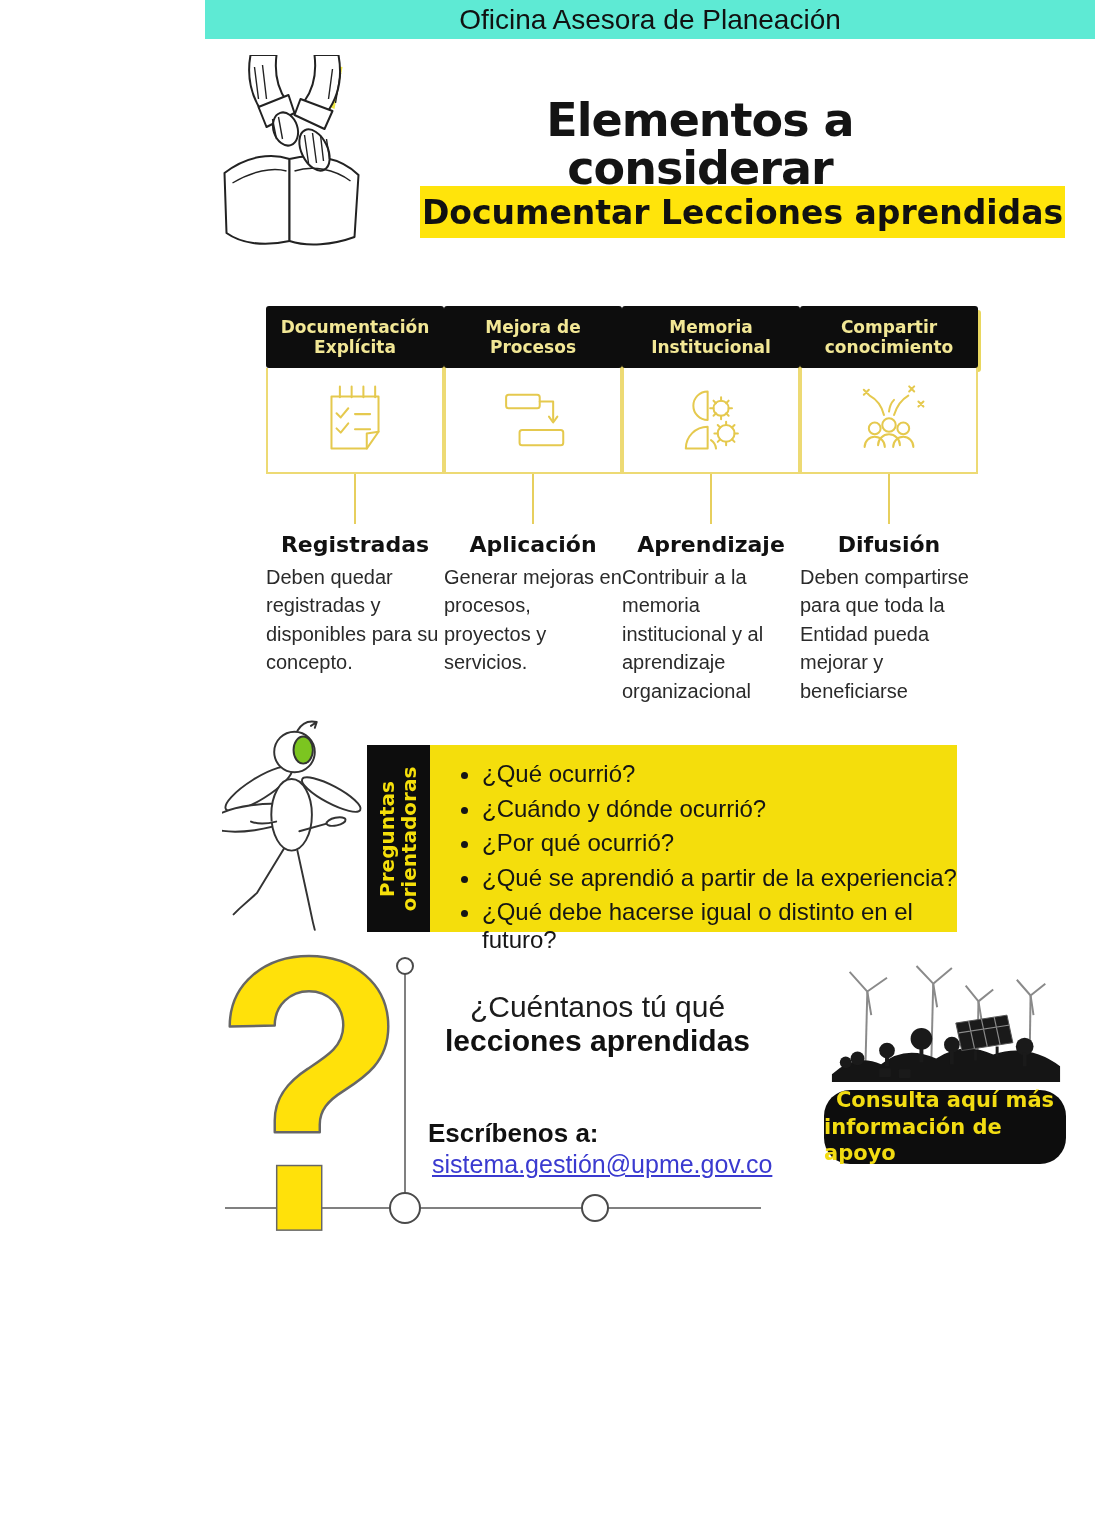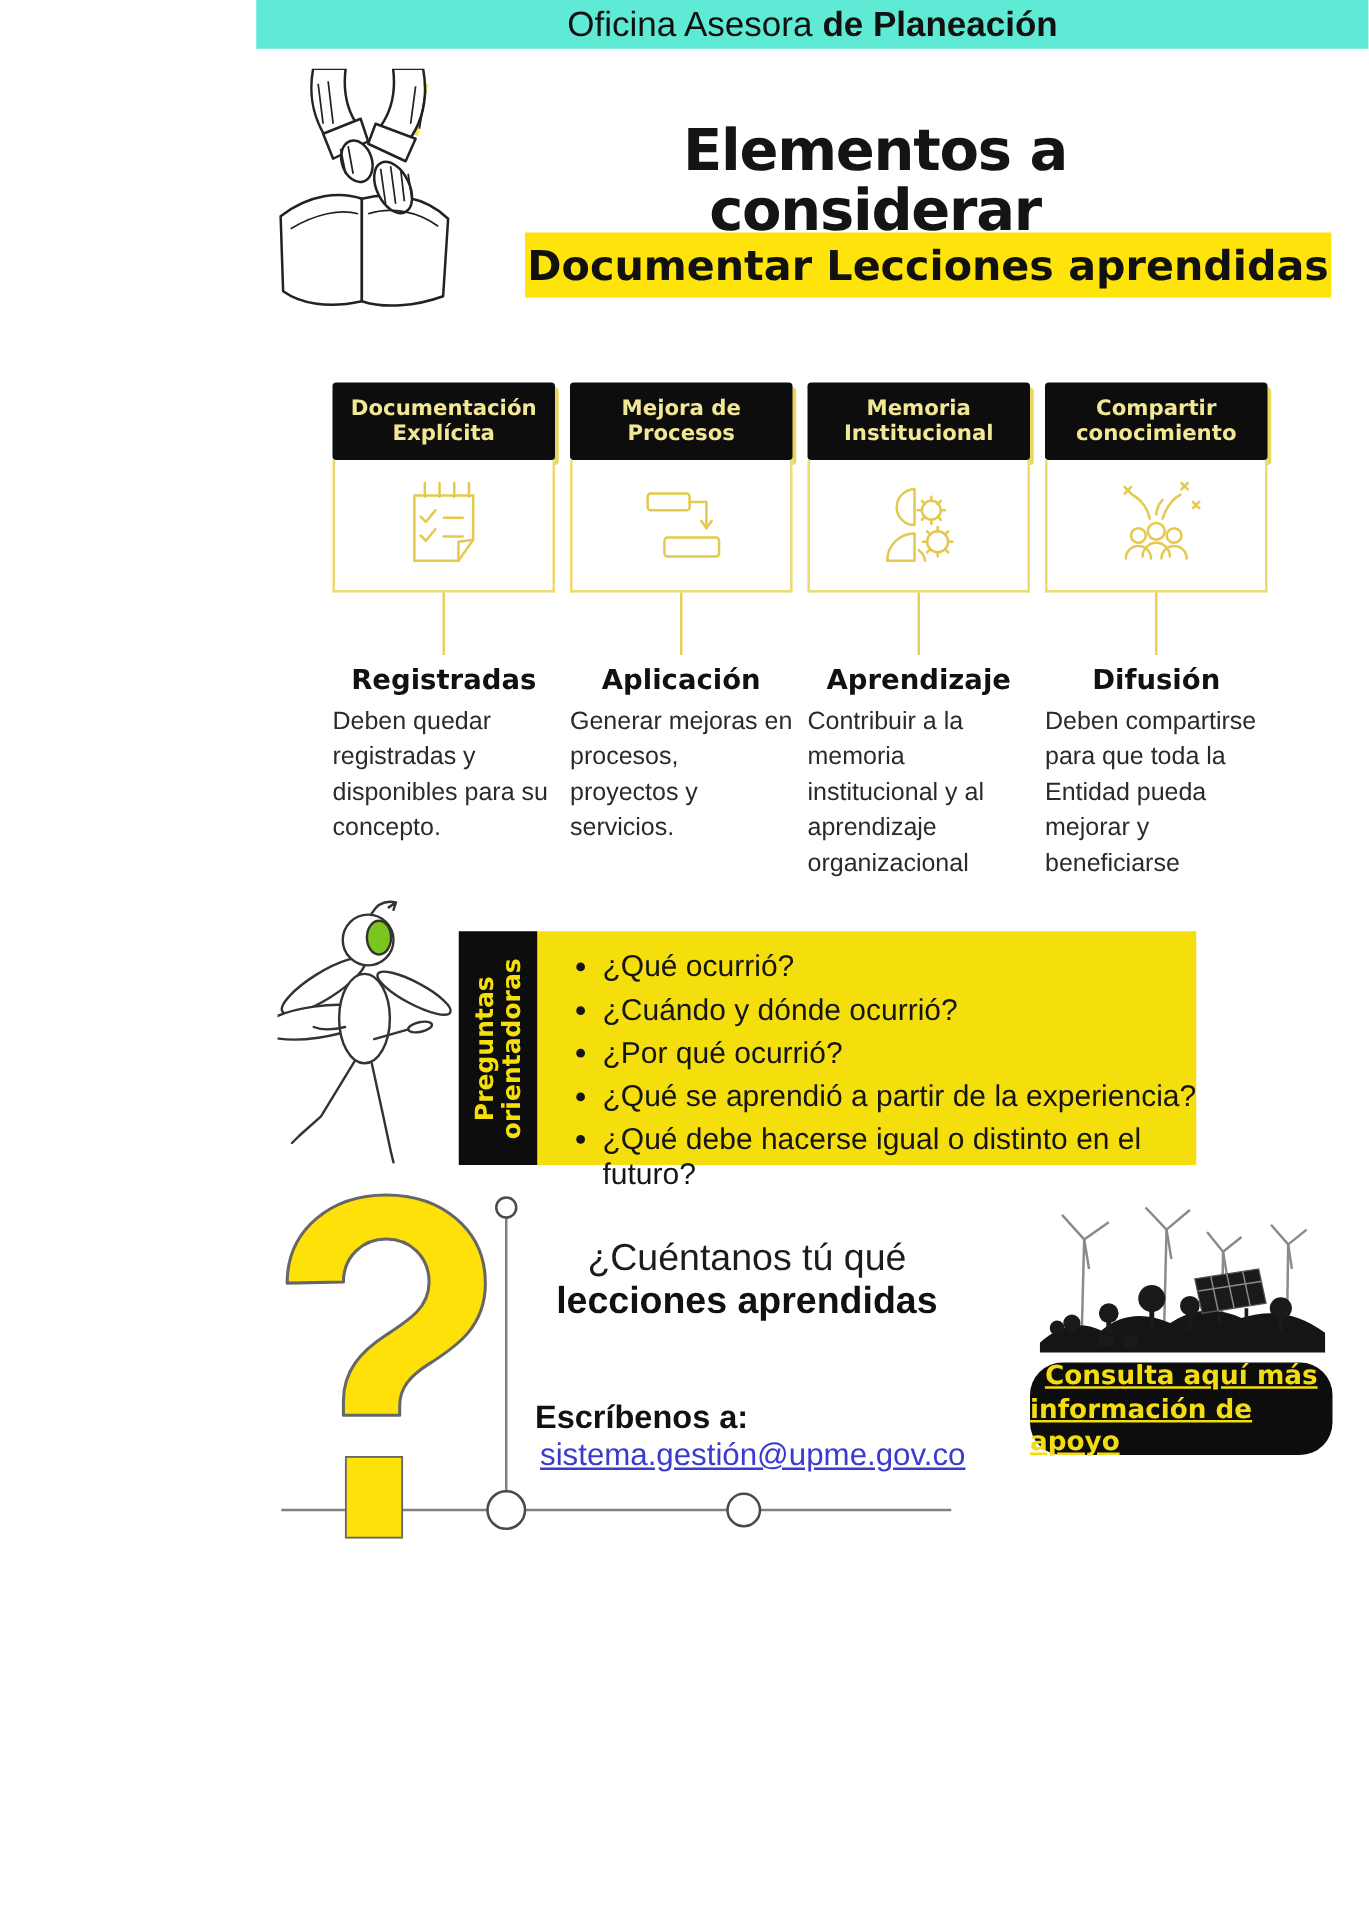--- a/index.html
+++ b/index.html
@@ -2,33 +2,33 @@
 <html><head>
 <meta charset="utf-8">
 <style>
   html,body{margin:0;padding:0;background:#ffffff;}
   .canvas{position:relative;width:1095px;height:1536px;background:#fff;overflow:hidden;
           font-family:"Liberation Sans",sans-serif;color:#1c1c1c;}
 
   
   .header-bar{position:absolute;left:205px;top:0;width:890px;height:39px;background:#5eead4;
               display:flex;align-items:center;justify-content:center;font-size:28px;color:#111;}
-  .header-bar .bold{font-weight:bold;margin-left:8px;}
+  .header-bar .bold{font-weight:normal;margin-left:8px;}
 
   
   .title-wrap{position:absolute;left:420px;top:96px;width:560px;text-align:center;}
   .title-main{font-family:"DejaVu Sans",sans-serif;font-weight:bold;font-size:46px;
               letter-spacing:-1px;color:#141414;line-height:1.05;}
   .title-sub{font-family:"DejaVu Sans",sans-serif;font-size:30px;color:#222;margin-top:2px;}
   .title-highlight{position:absolute;left:420px;top:186px;width:645px;height:52px;background:#FFE40B;
               font-family:"DejaVu Sans",sans-serif;font-weight:bold;font-size:33px;color:#111;
               display:flex;align-items:center;justify-content:center;}
 
   
-  .columns{position:absolute;left:266px;top:306px;width:748px;display:flex;gap:12px;}
+  .columns{position:absolute;left:266px;top:306px;width:748px;display:flex;gap:0;}
   .col{width:178px;display:flex;flex-direction:column;align-items:center;}
   .col-box{width:100%;height:62px;background:#0D0D0D;border-radius:3px;box-shadow:3px 4px 0 #E9D75F;
            display:flex;align-items:center;justify-content:center;text-align:center;
            font-family:"DejaVu Sans",sans-serif;font-weight:bold;font-size:17px;line-height:1.2;
            color:#F2E795;box-sizing:border-box;padding:0 6px;}
   .icon-box{width:100%;height:106px;border:2px solid #EDDA74;border-top:none;box-sizing:border-box;
             display:flex;align-items:center;justify-content:center;background:#fff;}
   .connector{width:2px;height:50px;background:#E7CF5E;}
   .col-heading{margin-top:8px;font-family:"DejaVu Sans",sans-serif;font-weight:bold;font-size:22px;color:#111;}
   .col-body{margin-top:6px;font-size:20px;line-height:1.42;text-align:left;color:#2a2a2a;}
@@ -56,21 +56,21 @@
   .cta-line1,.cta-line3{font-size:30px;color:#1c1c1c;}
   .cta-line2{font-size:30px;font-weight:bold;color:#111;}
   .write-label{position:absolute;left:428px;top:1118px;font-size:26px;font-weight:bold;color:#111;}
   .email{position:absolute;left:432px;top:1150px;font-size:25px;color:#3A3AD0;text-decoration:underline;cursor:pointer;}
 
   
   .landscape{position:absolute;left:828px;top:958px;}
   .support-badge{position:absolute;left:824px;top:1090px;width:242px;height:74px;background:#0D0D0D;
            border-radius:26px;display:flex;flex-direction:column;align-items:center;justify-content:center;
            font-family:"DejaVu Sans",sans-serif;font-weight:bold;font-size:21px;line-height:1.28;
-           color:#F2DC12;cursor:pointer;text-decoration:underline;}
+           color:#F2DC12;cursor:pointer;}
 
   .hands{position:absolute;left:190px;top:55px;}
 </style>
 </head>
 <body>
 
 <div class="canvas">
 
   <div class="header-bar">
     <span>Oficina Asesora</span>

